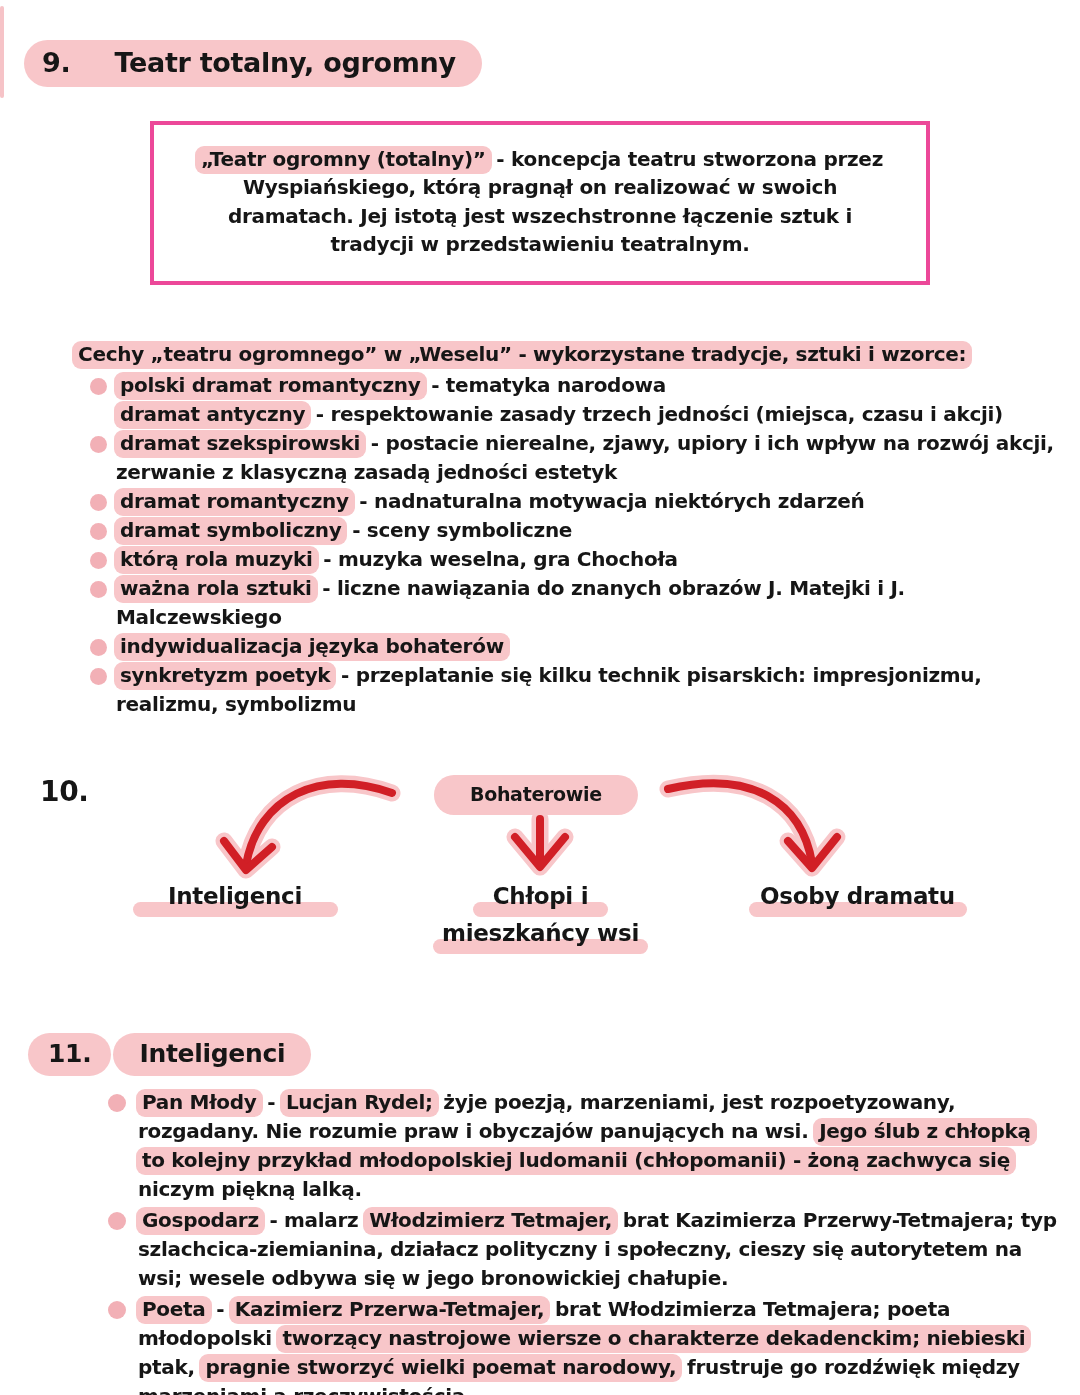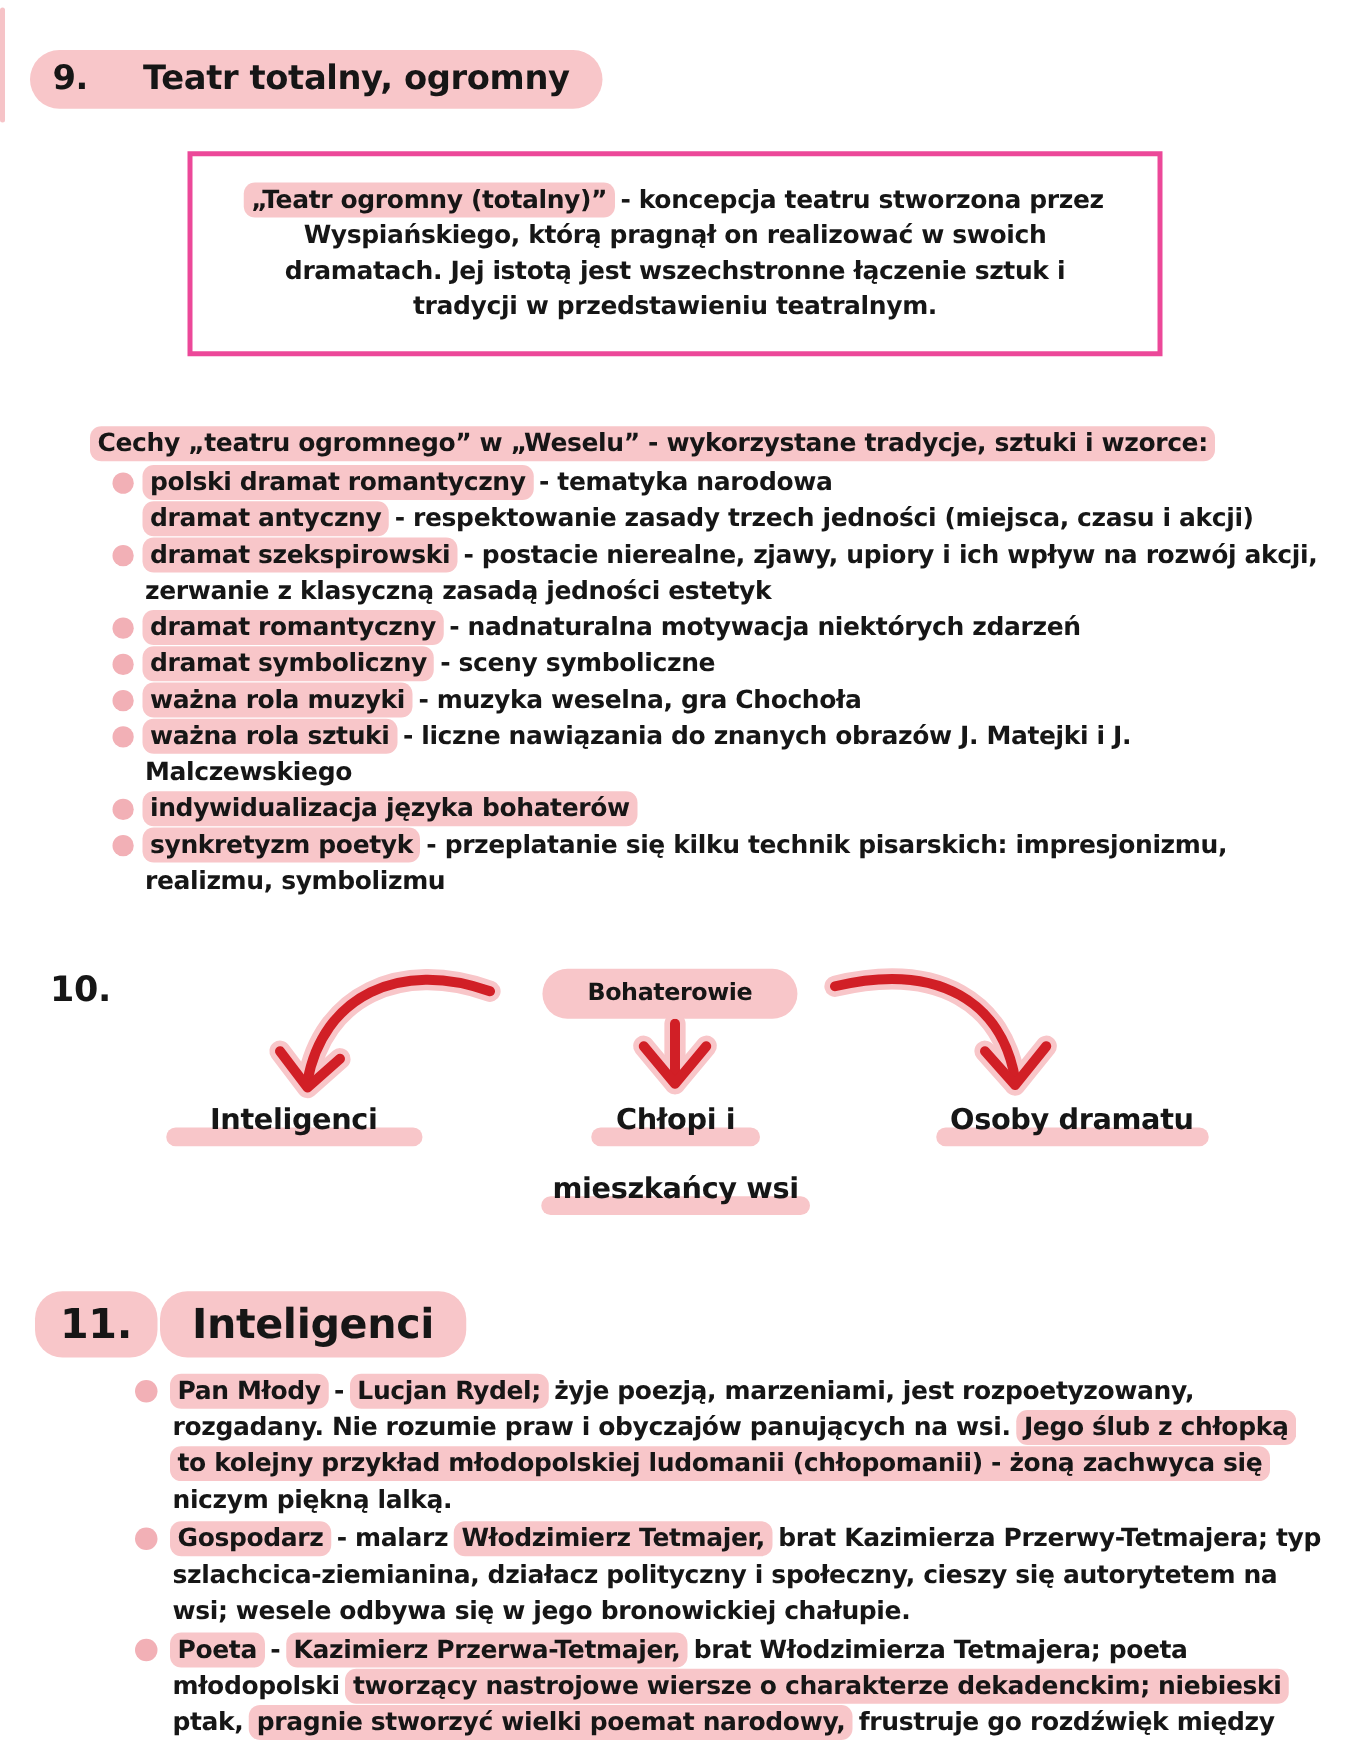--- a/index.html
+++ b/index.html
@@ -56,24 +56,24 @@
   .diagram svg .red{fill:none;stroke:#d11f26;stroke-width:8;stroke-linecap:round;}
   .branch{position:absolute;top:118px;text-align:center;font-size:23px;line-height:30px;}
   .branch-left{left:80px;width:230px;}
   .branch-middle{left:393px;width:215px;}
   .branch-right{left:695px;width:245px;}
   .underbar{height:15px;border-radius:8px;background:#f8c6c9;margin:-9px auto 0 auto;position:relative;z-index:-1;}
   .bar-left{width:205px;}
   .bar-mid1{width:135px;}
   .bar-mid2{width:215px;}
   .bar-right{width:218px;}
-  .branch .line2{display:block;margin-top:19px;}
+  .branch .line2{display:block;margin-top:1px;}
 
   
-  .sec11-title{margin:42px 0 0 -12px;font-size:33px;}
+  .sec11-title{margin:42px 0 0 -12px;font-size:25px;}
   .pill-num{background:#f8c6c9;border-radius:22px;display:inline-block;padding:6px 20px 8px;}
   .pill-word{background:#f8c6c9;border-radius:22px;display:inline-block;padding:6px 26px 8px;margin-left:2px;}
   .characters{list-style:none;margin:12px 0 0 70px;padding:0;width:950px;}
   .characters li{position:relative;padding-left:28px;font-size:20px;line-height:29px;margin:0 0 2px 0;}
   .characters .dot{left:-2px;top:6px;width:18px;height:18px;}
 </style>
 </head>
 <body>
 
 <div class="edge-mark"></div>
@@ -89,21 +89,21 @@
   </div>
 
   <div class="features-intro"><span class="hl">Cechy „teatru ogromnego” w „Weselu” - wykorzystane tradycje, sztuki i wzorce:</span></div>
 
   <ul class="features">
     <li><span class="dot"></span><span><span class="hl">polski dramat romantyczny</span><span> - tematyka narodowa</span></span></li>
     <li><span><span class="hl">dramat antyczny</span><span> - respektowanie zasady trzech jedności (miejsca, czasu i akcji)</span></span></li>
     <li><span class="dot"></span><span><span class="hl">dramat szekspirowski</span><span> - postacie nierealne, zjawy, upiory i ich wpływ na rozwój akcji, zerwanie z klasyczną zasadą jedności estetyk</span></span></li>
     <li><span class="dot"></span><span><span class="hl">dramat romantyczny</span><span> - nadnaturalna motywacja niektórych zdarzeń</span></span></li>
     <li><span class="dot"></span><span><span class="hl">dramat symboliczny</span><span> - sceny symboliczne</span></span></li>
-    <li><span class="dot"></span><span><span class="hl">ważna rola muzyki</span><span> - muzyka weselna, gra Chochoła</span></span></li>
+    <li><span class="dot"></span><span><span class="hl">którą rola muzyki</span><span> - muzyka weselna, gra Chochoła</span></span></li>
     <li><span class="dot"></span><span><span class="hl">ważna rola sztuki</span><span> - liczne nawiązania do znanych obrazów J. Matejki i J. Malczewskiego</span></span></li>
     <li><span class="dot"></span><span><span class="hl">indywidualizacja języka bohaterów</span></span></li>
     <li><span class="dot"></span><span><span class="hl">synkretyzm poetyk</span><span> - przeplatanie się kilku technik pisarskich: impresjonizmu, realizmu, symbolizmu</span></span></li>
   </ul>
 
   <div class="diagram">
     <span class="num">10.</span>
 
     <svg viewBox="0 0 1000 228" preserveAspectRatio="none">
       <path class="halo" d="M 352 30 C 280 4, 218 34, 206 102"></path>

